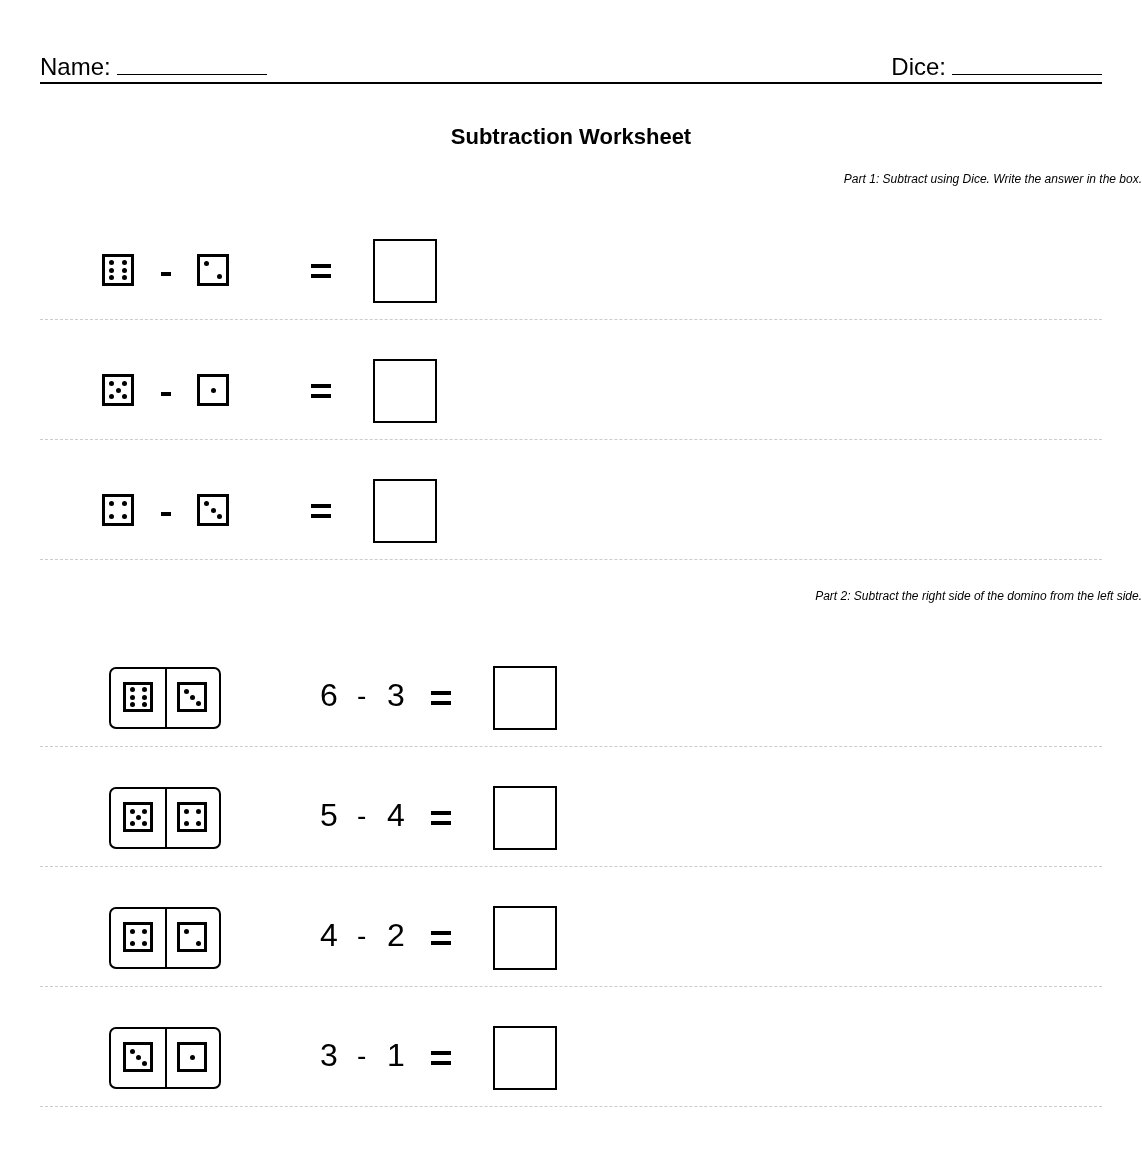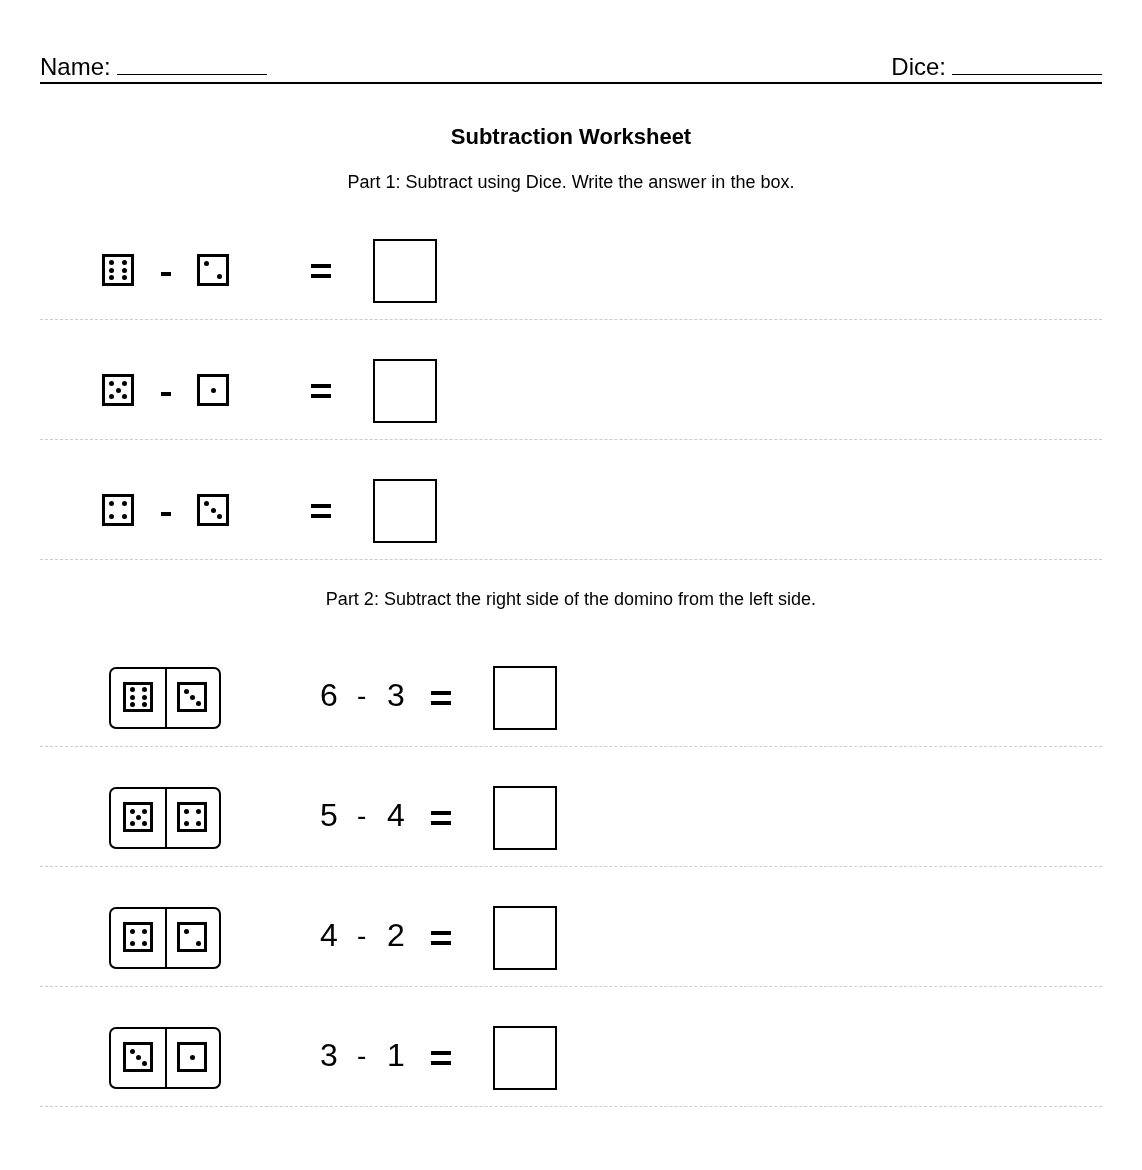--- a/index.html
+++ b/index.html
@@ -5,21 +5,21 @@
   html, body { margin: 0; padding: 0; background: #fff; }
   body { width: 1142px; height: 1170px; position: relative; font-family: "Liberation Sans", sans-serif; color: #000; overflow: hidden; }
   .header { position: absolute; left: 40px; right: 40px; top: 38px; height: 44px; border-bottom: 2px solid #000; }
   .hfield { position: absolute; top: 15px; font-size: 24px; display: flex; align-items: center; }
   .hfield .line { display: inline-block; border-bottom: 1px solid #000; margin-left: 6px; height: 14px; }
   .name-field { left: 0; }
   .name-field .line { width: 150px; }
   .date-field { right: 0; }
   .date-field .line { width: 150px; }
   .title { position: absolute; left: 0; right: 0; top: 124px; text-align: center; font-weight: bold; font-size: 22px; }
-  .instr { position: absolute; left: 0; right: 0; text-align: center; font-size: 18px; }
+  .instr { position: absolute; left: 0; right: 0; text-align: right; font-style: italic; font-size: 12px; }
   .row { position: absolute; left: 40px; right: 40px; height: 120px; border-bottom: 1px dashed #ccc; }
   .die { position: absolute; width: 26px; height: 26px; border: 3px solid #000; box-sizing: content-box; background:#fff; }
   .pip { position: absolute; width: 5px; height: 5px; background: #000; border-radius: 50%; }
   .minus-sym { position: absolute; width: 10px; height: 4px; background: #000; }
   .equals { position: absolute; width: 20px; height: 14px; }
   .equals::before, .equals::after { content: ""; position: absolute; left: 0; width: 20px; height: 4px; background: #000; }
   .equals::before { top: 0; } .equals::after { bottom: 0; }
   .answer-box { position: absolute; width: 60px; height: 60px; border: 2px solid #000; background: #fff; }
   .domino { position: absolute; width: 108px; height: 58px; border: 2px solid #000; border-radius: 7px; }
   .domino .divider { position: absolute; left: 54px; top: 0; bottom: 0; width: 2px; background: #000; }

